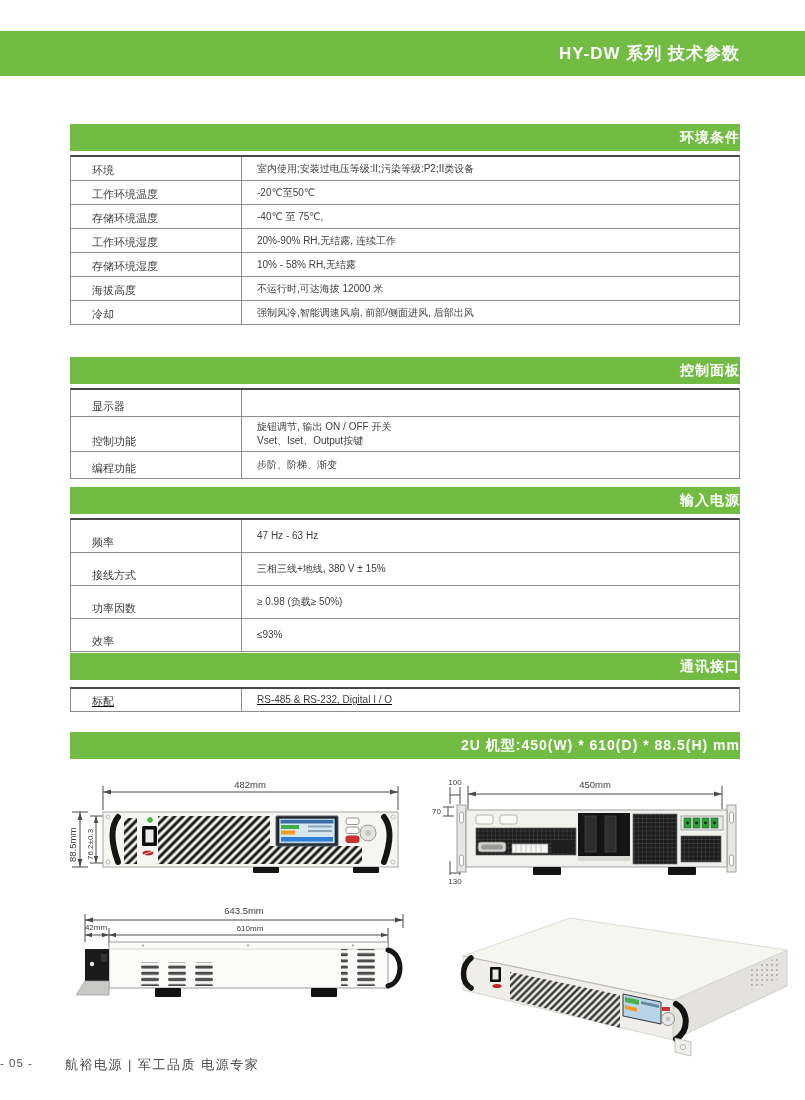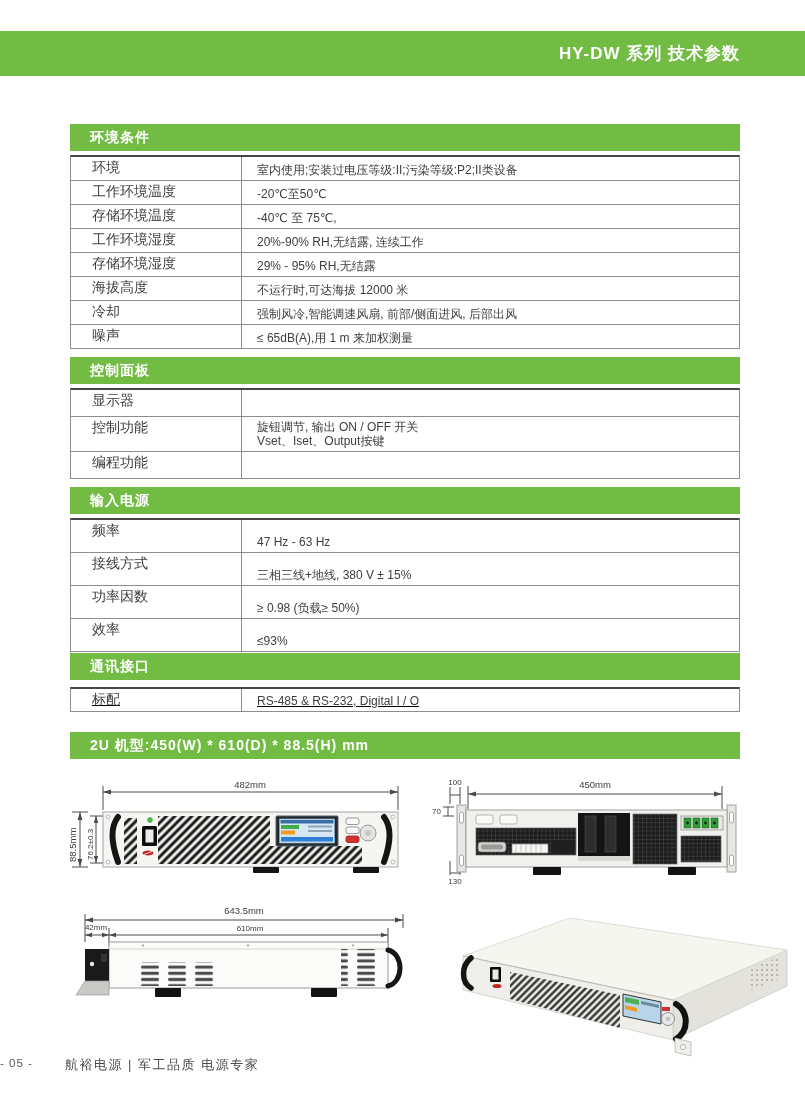--- a/index.html
+++ b/index.html
@@ -9,35 +9,36 @@
   }
   .topbar{
     position:absolute;left:0;top:31px;width:805px;height:45px;background:#72BC44;
     display:flex;align-items:center;justify-content:flex-end;box-sizing:border-box;
     padding-right:65px;color:#fff;font-weight:700;font-size:17px;letter-spacing:1px;
   }
   .secbar{
     position:absolute;left:70px;width:670px;height:27px;background:#72BC44;color:#fff;
     font-weight:700;font-size:14px;line-height:27px;padding-left:20px;box-sizing:border-box;
     letter-spacing:1px;
+    text-align:right;
   }
   .spec-table{
     position:absolute;left:70px;width:670px;box-sizing:border-box;background:#fff;
     border:1px solid #8d8d8d;border-top:2px solid #474747;
   }
   .srow{display:flex;border-top:1px solid #8d8d8d;}
   .srow:first-child{border-top:0;}
   .lcell{
     width:171px;box-sizing:border-box;border-right:1px solid #8d8d8d;display:flex;
-    flex-direction:column;justify-content:flex-start;padding:3px 6px 3px 21px;
-    font-size:14px;color:#3d3d3d;line-height:14px;
+    flex-direction:column;justify-content:flex-end;padding:3px 6px 3px 21px;
+    font-size:11px;color:#3d3d3d;line-height:14px;
   }
   .vcell{
-    flex:1;display:flex;flex-direction:column;justify-content:flex-end;
-    padding:3px 10px 3px 15px;font-size:12px;color:#3d3d3d;line-height:14px;
+    flex:1;display:flex;flex-direction:column;justify-content:center;
+    padding:3px 10px 3px 15px;font-size:10px;color:#3d3d3d;line-height:14px;
   }
   .t-env .srow{min-height:23px;}
   .t-ctrl .srow{min-height:26px;}
   .t-input .srow{min-height:32px;}
   .t-comm .srow{min-height:22px;text-decoration:underline;}
   .diag{position:absolute;}
   .dim{font-size:9.5px;fill:#3c3c3c;font-family:"Liberation Sans","DejaVu Sans",sans-serif;}
   .dimS{font-size:8px;fill:#3c3c3c;font-family:"Liberation Sans","DejaVu Sans",sans-serif;}
   .footer-brand{
     position:absolute;left:65px;top:1056px;font-size:13px;color:#4c4c4c;letter-spacing:1.5px;
@@ -90,45 +91,37 @@
         </div>
       <div class="vcell">
           <span>20%-90% RH,无结露, 连续工作</span>
         </div>
     </div>
     <div class="srow">
       <div class="lcell">
           <span>存储环境湿度</span>
         </div>
       <div class="vcell">
-          <span>29% - 95% RH,无结露</span>
+          <span>10% - 58% RH,无结露</span>
         </div>
     </div>
     <div class="srow">
       <div class="lcell">
           <span>海拔高度</span>
         </div>
       <div class="vcell">
         <span>不运行时,可达海拔 12000 米</span>
       </div>
     </div>
     <div class="srow">
       <div class="lcell">
           <span>冷却</span>
         </div>
       <div class="vcell">
           <span>强制风冷,智能调速风扇, 前部/侧面进风, 后部出风</span>
-        </div>
-    </div>
-    <div class="srow">
-      <div class="lcell">
-          <span>噪声</span>
-        </div>
-      <div class="vcell">
-          <span>≤ 65dB(A),用 1 m 来加权测量</span>
         </div>
     </div>
   </div>
 
   <div class="secbar" style="top:357px">
     <span>控制面板</span>
   </div>
   <div class="spec-table t-ctrl" style="top:388px">
     <div class="srow">
       <div class="lcell">
@@ -140,20 +133,23 @@
           <span>控制功能</span>
         </div>
       <div class="vcell">
         <span>旋钮调节, 输出 ON / OFF 开关</span>
         <span>Vset、Iset、Output按键</span>
       </div>
     </div>
     <div class="srow">
       <div class="lcell">
           <span>编程功能</span>
+        </div>
+      <div class="vcell">
+          <span>步阶、阶梯、渐变</span>
         </div>
     </div>
   </div>
 
   <div class="secbar" style="top:487px">
     <span>输入电源</span>
   </div>
   <div class="spec-table t-input" style="top:518px">
     <div class="srow">
       <div class="lcell">

